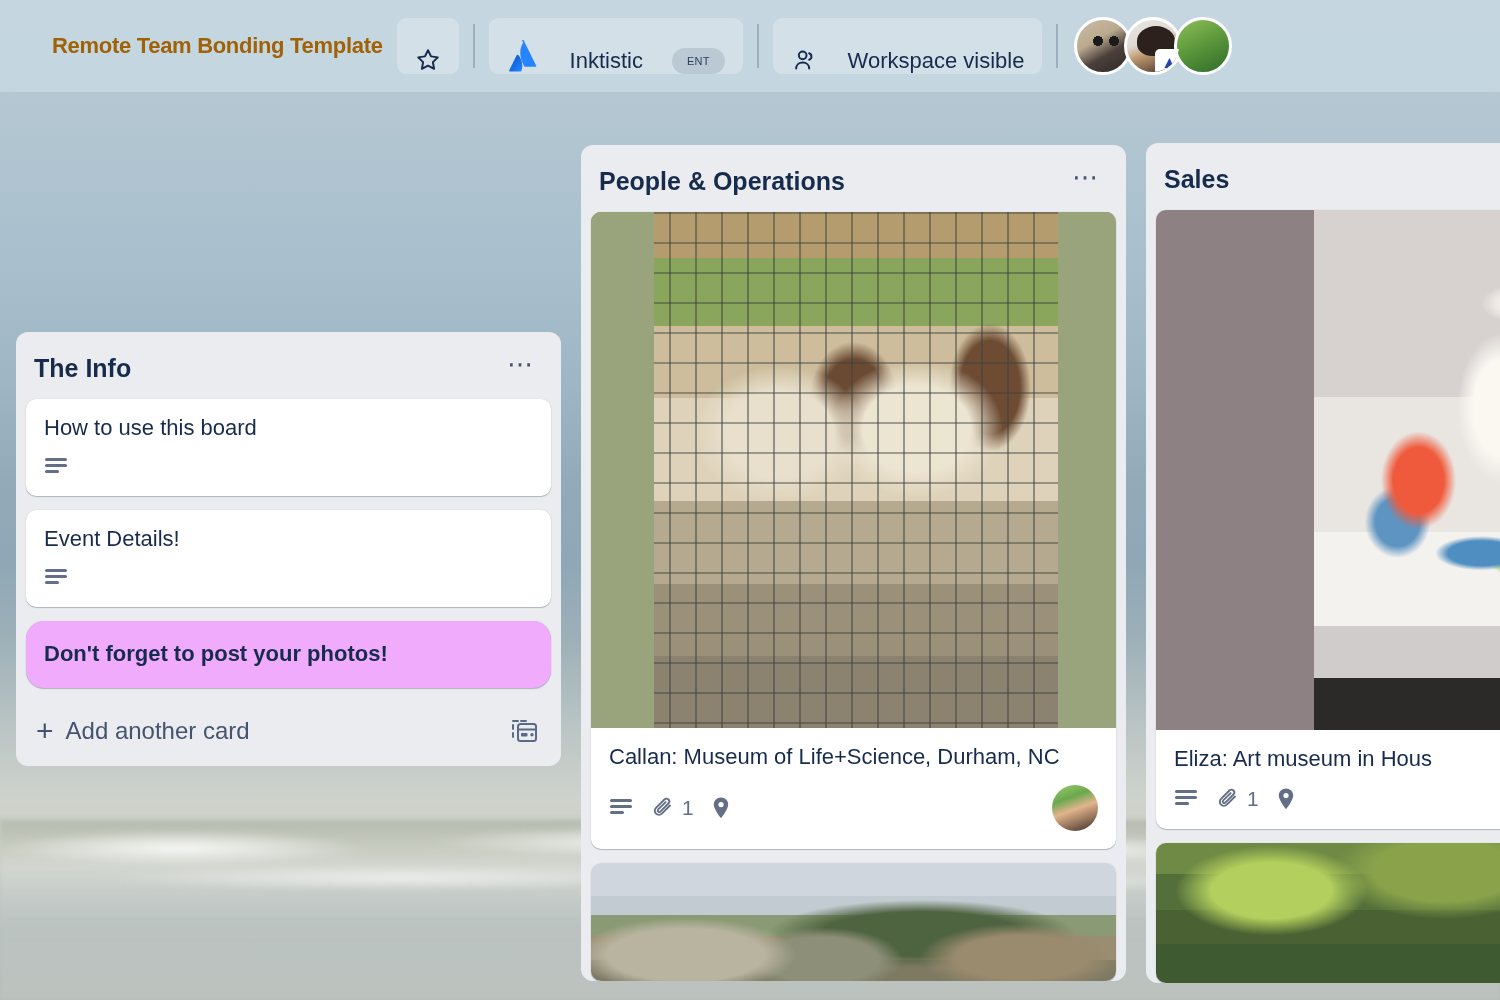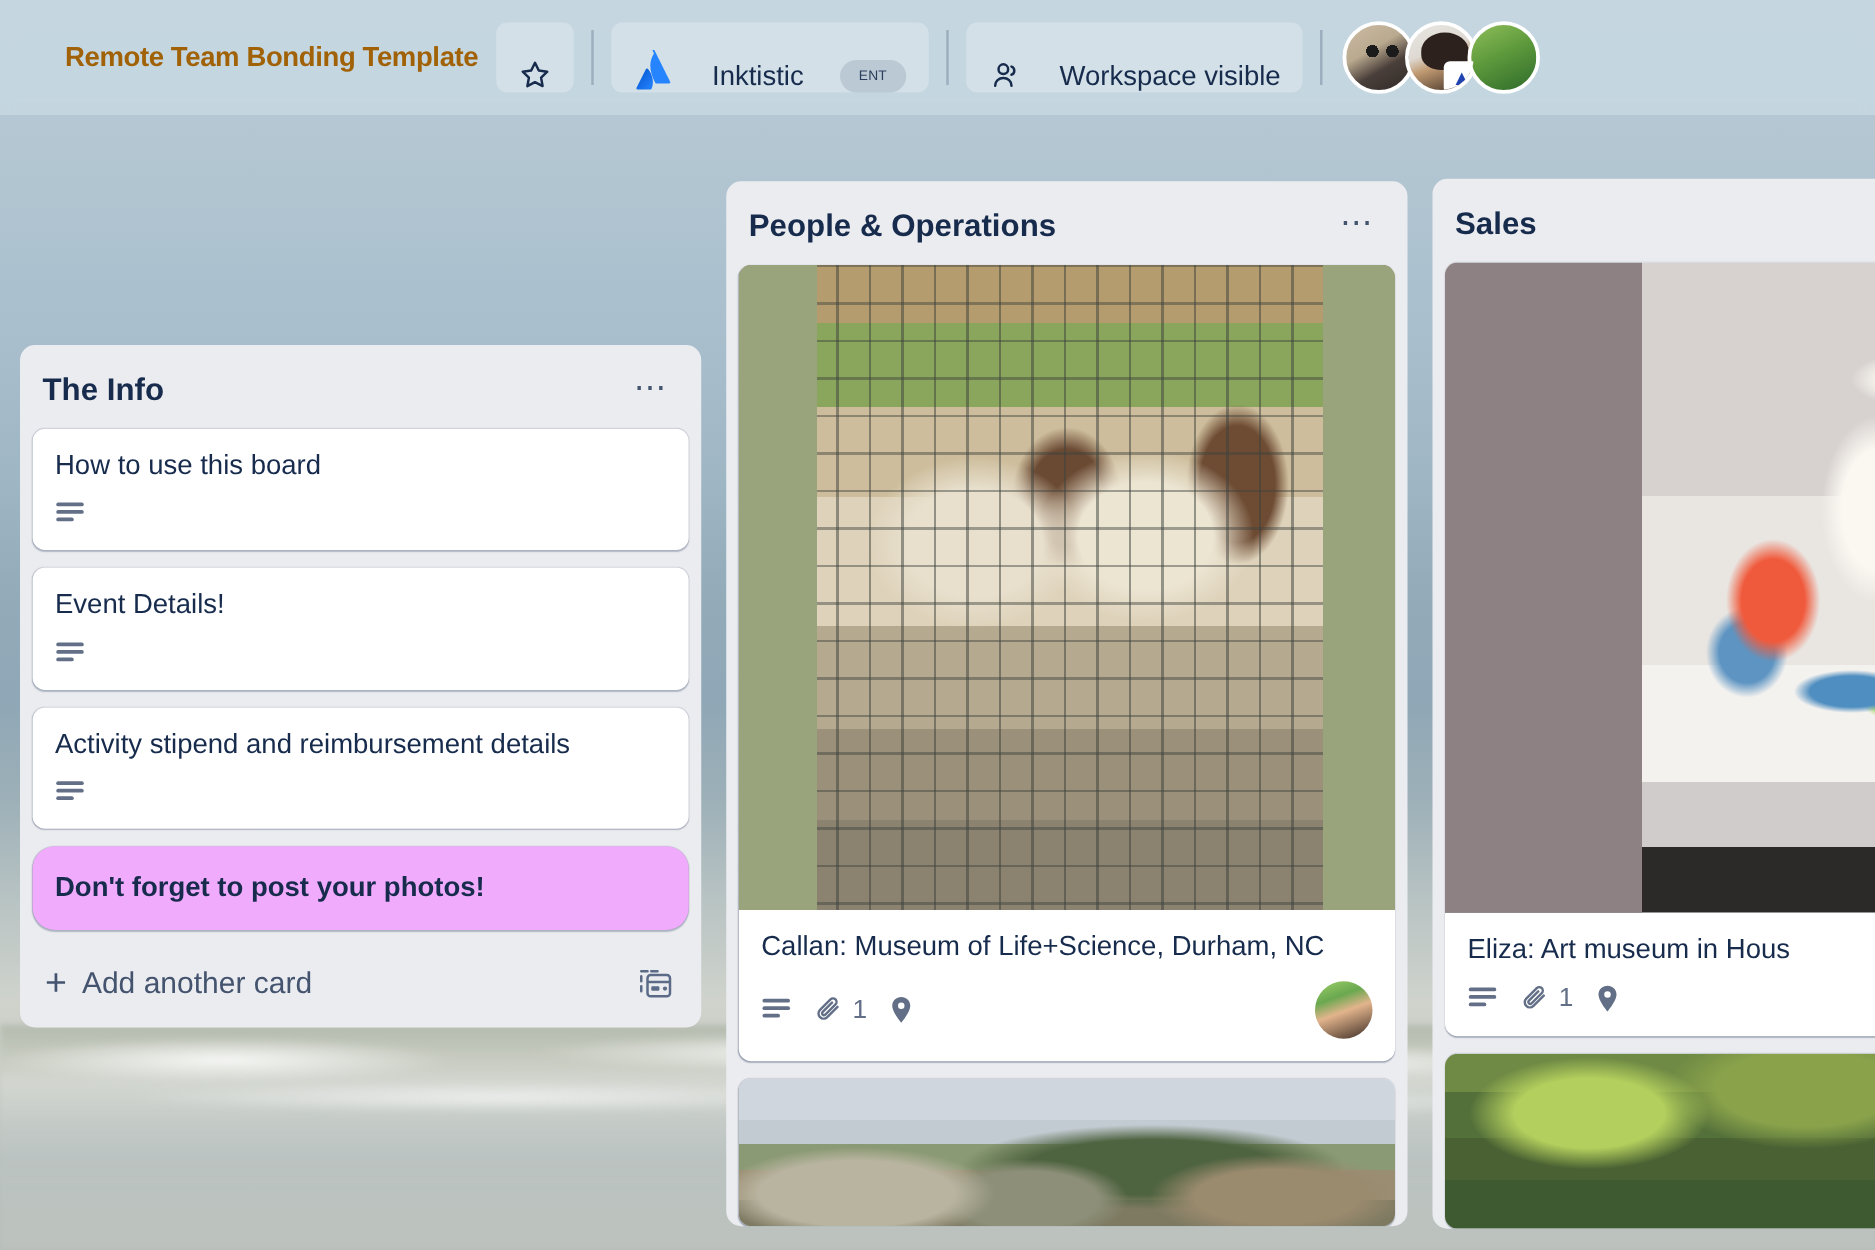--- a/index.html
+++ b/index.html
@@ -411,34 +411,20 @@
               <svg width="26" height="22" viewBox="0 0 26 22" fill="#626f86">
                 <rect x="1" y="2" width="22" height="3" rx="1.5"></rect>
                 <rect x="1" y="8" width="22" height="3" rx="1.5"></rect>
                 <rect x="1" y="14" width="14" height="3" rx="1.5"></rect>
               </svg>
             </span>
           </div>
         </div>
       </div>
 
-      <div class="card">
-        <div class="card-body">
-          <div class="card-title">Activity stipend and reimbursement details</div>
-          <div class="card-badges">
-            <span class="badge">
-              <svg width="26" height="22" viewBox="0 0 26 22" fill="#626f86">
-                <rect x="1" y="2" width="22" height="3" rx="1.5"></rect>
-                <rect x="1" y="8" width="22" height="3" rx="1.5"></rect>
-                <rect x="1" y="14" width="14" height="3" rx="1.5"></rect>
-              </svg>
-            </span>
-          </div>
-        </div>
-      </div>
 
       <div class="card highlight">
         <div class="card-body">
           <div class="card-title">Don't forget to post your photos!</div>
         </div>
       </div>
 
     </div>
 
     <div class="add-card-row">

